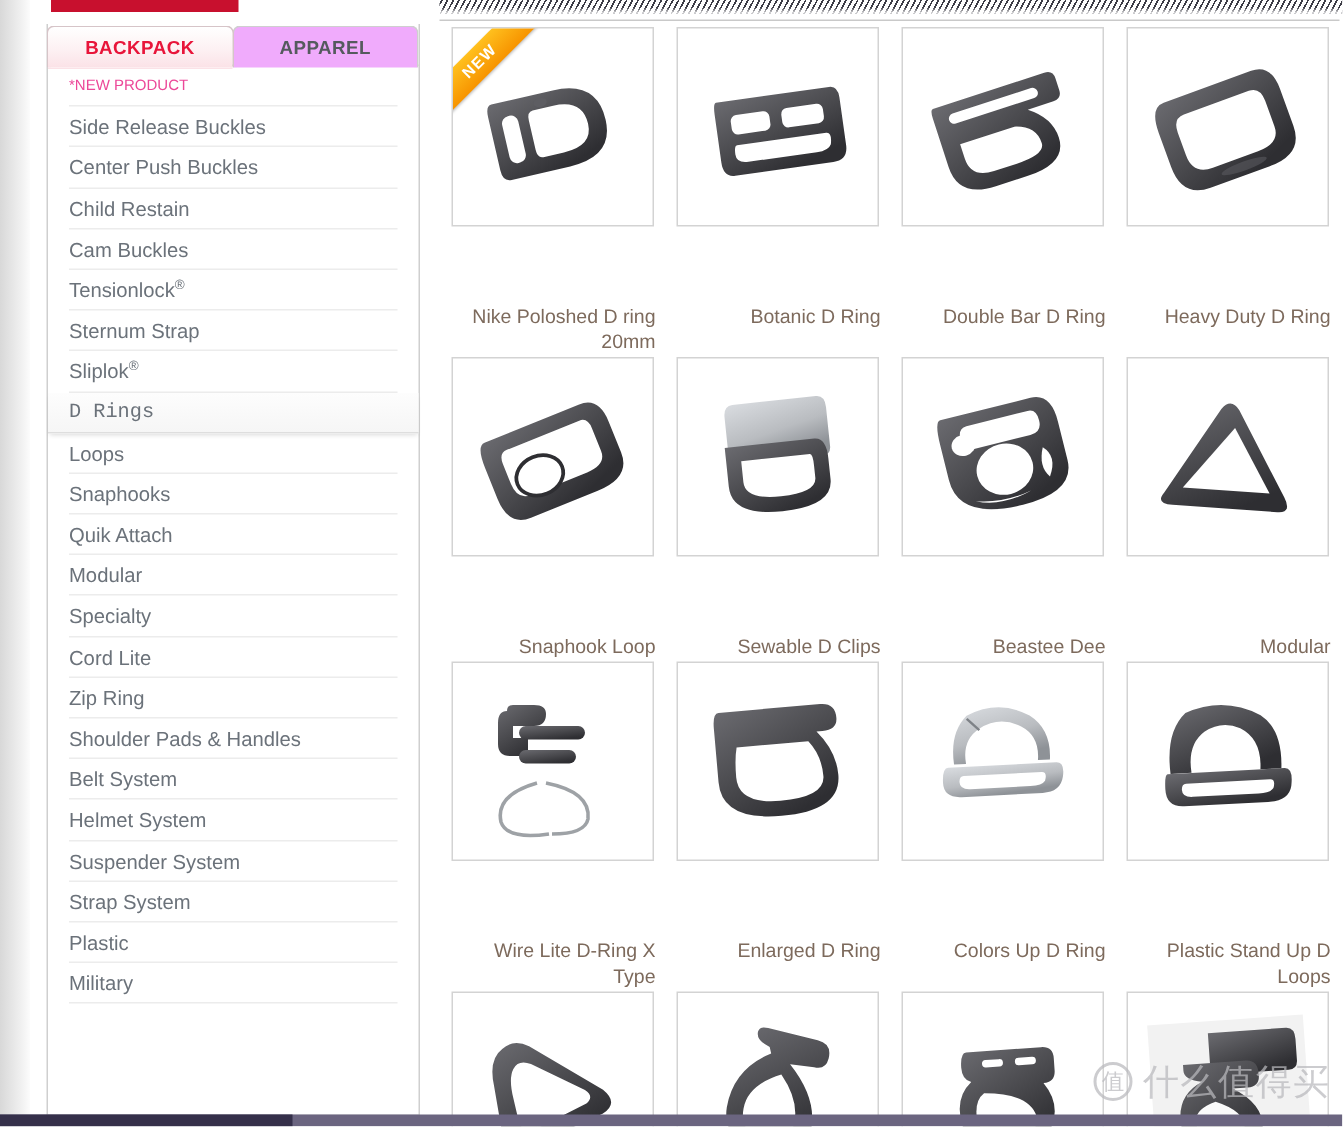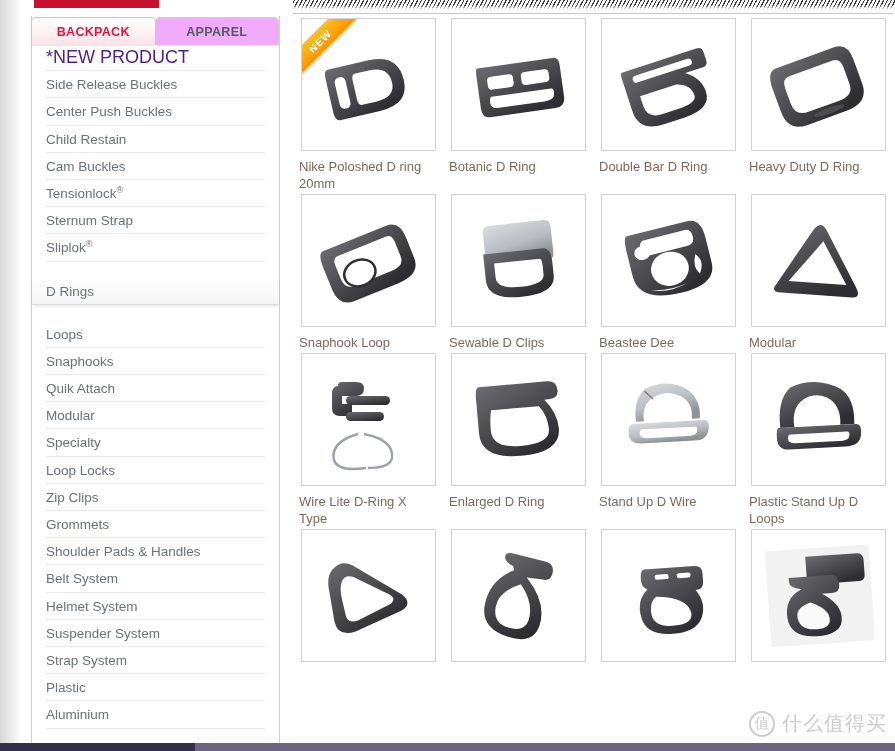--- a/index.html
+++ b/index.html
@@ -125,29 +125,30 @@
     line-height: 27.2px;
     font-size: 13.5px;
     color: #6b727a;
     border-bottom: 1px solid #ececec;
     white-space: nowrap;
     overflow: hidden;
     cursor: pointer;
     position: relative;
   }
   .nav-item.newproduct {
-    color: #4c1d95;
-    font-size: 18px;
+    color: #ec4899;
+    font-size: 10px;
   }
   .nav-item.active {
     background: linear-gradient(to bottom, #fdfdfd 0%, #f6f6f6 100%);
     box-shadow: 0 2px 3px -1px rgba(0,0,0,0.14);
-    margin: 16px 0;
+    margin: 0 0;
     padding-left: 14px;
     border-bottom: 1px solid #dedede;
+    font-family: Liberation Mono, monospace;
   }
   .nav-item sup {
     font-size: 9px;
     vertical-align: super;
     line-height: 0;
   }
 
   
   .content {
     position: absolute;
@@ -190,27 +191,28 @@
     color: #ffffff;
     font-size: 10.5px;
     font-weight: bold;
     letter-spacing: 1px;
     text-align: center;
     line-height: 20px;
     box-shadow: 0 1px 2px rgba(0,0,0,0.25);
   }
 
   .caption {
-    text-align: left;
+    text-align: right;
     font-size: 13px;
     color: #7d6a5c;
     line-height: 17px;
     padding: 7px 6px 0 6px;
     min-height: 24px;
     cursor: pointer;
+    margin-top: 44px;
   }
 
   
   .watermark {
     position: absolute;
     right: 8px; bottom: 14px;
     display: flex;
     align-items: center;
     gap: 7px;
     color: #b9b9bd;
@@ -218,21 +220,21 @@
     pointer-events: none;
     font-family: "DejaVu Sans", sans-serif;
   }
   .wm-circle {
     width: 26px; height: 26px;
     border: 2px solid #b9b9bd;
     border-radius: 50%;
     display: flex; align-items: center; justify-content: center;
     font-size: 15px;
   }
-  .wm-text { font-size: 20px; letter-spacing: 1px; }
+  .wm-text { font-size: 24px; letter-spacing: 1px; }
 
   
   .bottom-bar {
     position: absolute;
     left: 0; bottom: 0;
     width: 895px; height: 8px;
     background: #6b6580;
   }
   .bottom-bar-dark {
     position: absolute;
@@ -269,30 +271,29 @@
         <li class="nav-item"><span>Cam Buckles</span></li>
         <li class="nav-item"><span>Tensionlock</span><sup>®</sup></li>
         <li class="nav-item"><span>Sternum Strap</span></li>
         <li class="nav-item"><span>Sliplok</span><sup>®</sup></li>
         <li class="nav-item active"><span>D Rings</span></li>
         <li class="nav-item"><span>Loops</span></li>
         <li class="nav-item"><span>Snaphooks</span></li>
         <li class="nav-item"><span>Quik Attach</span></li>
         <li class="nav-item"><span>Modular</span></li>
         <li class="nav-item"><span>Specialty</span></li>
-        <li class="nav-item"><span>Loop Locks</span></li>
-        <li class="nav-item"><span>Zip Clips</span></li>
-        <li class="nav-item"><span>Grommets</span></li>
+        <li class="nav-item"><span>Cord Lite</span></li>
+        <li class="nav-item"><span>Zip Ring</span></li>
         <li class="nav-item"><span>Shoulder Pads &amp; Handles</span></li>
         <li class="nav-item"><span>Belt System</span></li>
         <li class="nav-item"><span>Helmet System</span></li>
         <li class="nav-item"><span>Suspender System</span></li>
         <li class="nav-item"><span>Strap System</span></li>
         <li class="nav-item"><span>Plastic</span></li>
-        <li class="nav-item"><span>Aluminium</span></li>
+        <li class="nav-item"><span>Military</span></li>
       </ul>
   </div>
 
   <div class="content">
     <div class="grid" id="product-grid">
         <div class="cell">
           <div class="thumb">
             <svg width="112" height="104" viewBox="0 0 112 104">
               <defs>
     <linearGradient id="g_nike-d-ring" x1="0" y1="0" x2="0.6" y2="1">
@@ -555,21 +556,21 @@
     </linearGradient>
   </defs>
               <g transform="rotate(-3 56 52)">
         <path d="M34 20 Q56 10 76 22 Q90 32 88 52 L80 52 Q82 36 70 29 Q56 21 42 29 Q30 36 32 52 L24 52 Q22 31 34 20 Z" fill="url(#m_stand-up-d-ring)"></path>
         <path d="M20 54 H92 Q98 54 96 64 Q94 74 82 74 H28 Q16 74 16 64 Q16 54 20 54 Z" fill="url(#m_stand-up-d-ring)"></path>
         <path d="M30 60 H82 Q86 60 84 66 Q82 69 74 69 H34 Q27 69 27 64 Q27 60 30 60 Z" fill="#fff"></path>
         <path d="M34 22 L42 30" stroke="#7e8287" stroke-width="1.6"></path>
       </g>
             </svg>
           </div>
-          <div class="caption">Stand Up D Wire</div>
+          <div class="caption">Colors Up D Ring</div>
         </div>
         <div class="cell">
           <div class="thumb">
             <svg width="112" height="104" viewBox="0 0 112 104">
               <defs>
     <linearGradient id="g_plastic-stand-up" x1="0" y1="0" x2="0.6" y2="1">
       <stop offset="0%" stop-color="#6b6b70"></stop>
                   <stop offset="55%" stop-color="#4a4a4e"></stop>
       <stop offset="100%" stop-color="#2e2e32"></stop>
     </linearGradient>

